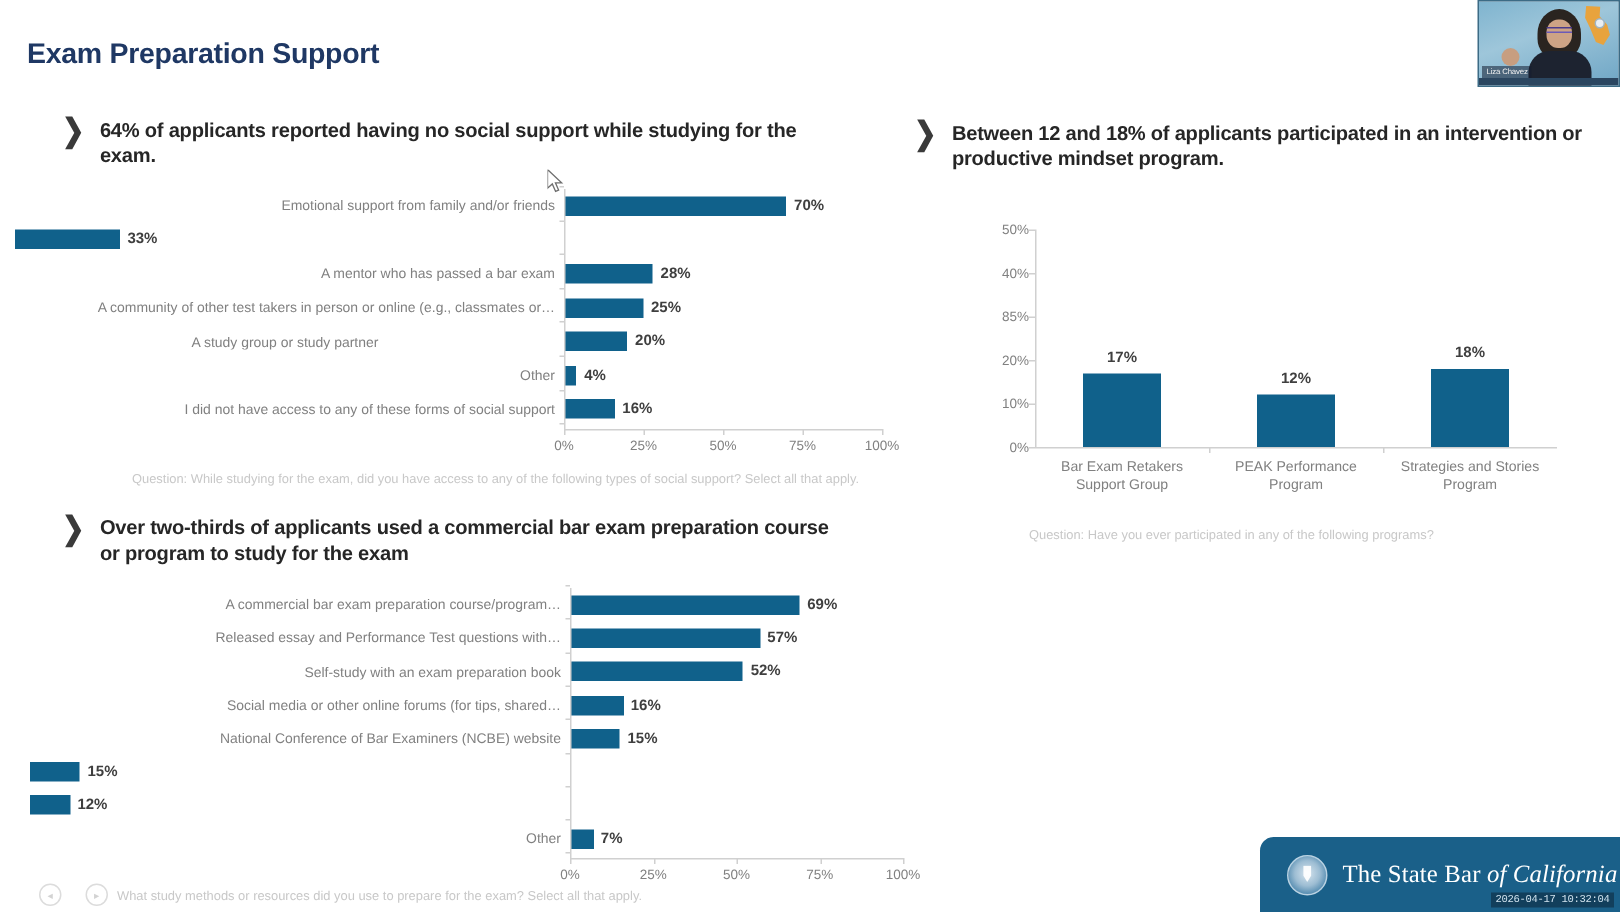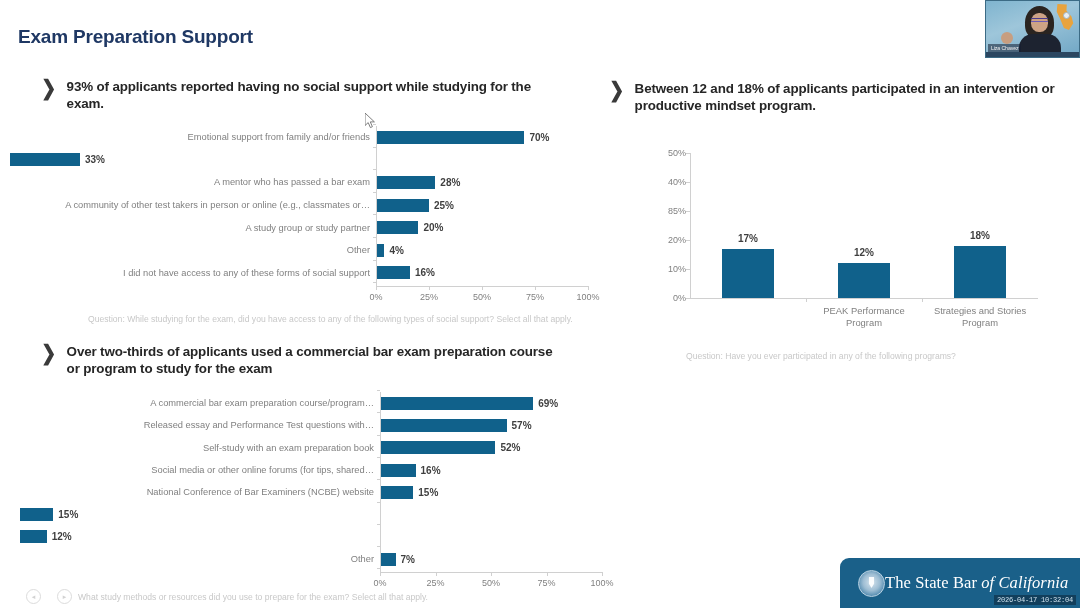--- a/index.html
+++ b/index.html
@@ -116,21 +116,21 @@
     line-height: 1.25;
   }
 
   
   .footer-logo {
     position: absolute;
     right: 0; bottom: 0;
     width: 240px; height: 50px;
     background: #1A6089;
     border-top-left-radius: 9px;
-    display: flex; align-items: center; 
+    display: flex; align-items: center; gap: 10px;
     padding-left: 18px;
   }
   .seal {
     width: 27px; height: 27px;
     border-radius: 50%;
     background: radial-gradient(circle at 50% 45%, #d6e4ee 0%, #9dbdd3 45%, #4d87ad 78%, #2b6d96 100%);
     border: 1.5px solid #b9d2e2;
     position: relative;
     flex: 0 0 auto;
   }
@@ -253,21 +253,21 @@
 </style>
 </head>
 <body>
 
 <div id="slide">
 
   <div class="slide-title">Exam Preparation Support</div>
 
   <div class="callout" style="left:40px; top:78px; width:500px;">
     <span class="chev">❯</span>
-    <span class="callout-text">93% of applicants reported having no social support while studying for the exam.</span>
+    <span class="callout-text">64% of applicants reported having no social support while studying for the exam.</span>
   </div>
 
   <div class="chart" id="chart-social" style="left:10px; top:124px; width:620px; height:185px;">
       <div class="bar-row" style="position: absolute; left: 0px; top: 2px; height: 22.6px; width: 638px;">
         <div class="bar-cat" style="width: 366px;">Emotional support from family and/or friends</div>
         <div class="bar-track">
           <div class="bar-fill" style="width: 148.4px; height: 13px; background: rgb(16, 97, 139);"></div>
           <div class="bar-val">70%</div>
         </div>
       </div>
@@ -285,21 +285,21 @@
         </div>
       </div>
       <div class="bar-row" style="position: absolute; left: 0px; top: 69.8px; height: 22.6px; width: 638px;">
         <div class="bar-cat" style="width: 366px;">A community of other test takers in person or online (e.g., classmates or…</div>
         <div class="bar-track">
           <div class="bar-fill" style="width: 53px; height: 13px; background: rgb(16, 97, 139);"></div>
           <div class="bar-val">25%</div>
         </div>
       </div>
       <div class="bar-row" style="position: absolute; left: 0px; top: 92.4px; height: 22.6px; width: 638px;">
-        <div class="bar-cat" style="width: 366px;">A study group or study partner</div>
+        <div class="bar-cat" style="width: 366px; text-align: center;">A study group or study partner</div>
         <div class="bar-track">
           <div class="bar-fill" style="width: 42.4px; height: 13px; background: rgb(16, 97, 139);"></div>
           <div class="bar-val">20%</div>
         </div>
       </div>
       <div class="bar-row" style="position: absolute; left: 0px; top: 115px; height: 22.6px; width: 638px;">
         <div class="bar-cat" style="width: 366px;">Other</div>
         <div class="bar-track">
           <div class="bar-fill" style="width: 8.48px; height: 13px; background: rgb(16, 97, 139);"></div>
           <div class="bar-val">4%</div>
@@ -350,20 +350,24 @@
       <div class="tick-lbl-y" style="left: 12px; top: 61px; width: 26px;">85%</div>
       <div class="tick" style="left: 38px; top: 66px; height: 0px; width: 4px; border-left: none; border-top: 1px solid rgb(208, 208, 208);"></div>
       <div class="tick-lbl-y" style="left: 12px; top: 32px; width: 26px;">40%</div>
       <div class="tick" style="left: 38px; top: 37px; height: 0px; width: 4px; border-left: none; border-top: 1px solid rgb(208, 208, 208);"></div>
       <div class="tick-lbl-y" style="left: 12px; top: 3px; width: 26px;">50%</div>
       <div class="tick" style="left: 38px; top: 8px; height: 0px; width: 4px; border-left: none; border-top: 1px solid rgb(208, 208, 208);"></div>
       <div class="vaxis-line" style="left: 42px; top: 8px; height: 145px;"></div>
       <div class="axis-line" style="left: 42px; top: 153px; width: 348px;"></div>
       <div class="col-bar" style="left: 74px; top: 103.7px; width: 52px; height: 49.3px; background: rgb(16, 97, 139); position: absolute;"></div>
       <div class="col-val" style="left: 100px; top: 87.7px;">17%</div>
+      <div class="col-cat" style="left: 100px; top: 160px; width: 134px; margin-left: 0px;">
+        <div>Bar Exam Retakers</div>
+        <div>Support Group</div>
+      </div>
       <div class="tick" style="left: 158px; top: 153px; height: 4px;"></div>
       <div class="col-bar" style="left: 190px; top: 118.2px; width: 52px; height: 34.8px; background: rgb(16, 97, 139); position: absolute;"></div>
       <div class="col-val" style="left: 216px; top: 102.2px;">12%</div>
       <div class="col-cat" style="left: 216px; top: 160px; width: 134px; margin-left: 0px;">
         <div>PEAK Performance</div>
         <div>Program</div>
       </div>
       <div class="tick" style="left: 274px; top: 153px; height: 4px;"></div>
       <div class="col-bar" style="left: 306px; top: 100.8px; width: 52px; height: 52.2px; background: rgb(16, 97, 139); position: absolute;"></div>
       <div class="col-val" style="left: 332px; top: 84.8px;">18%</div>

